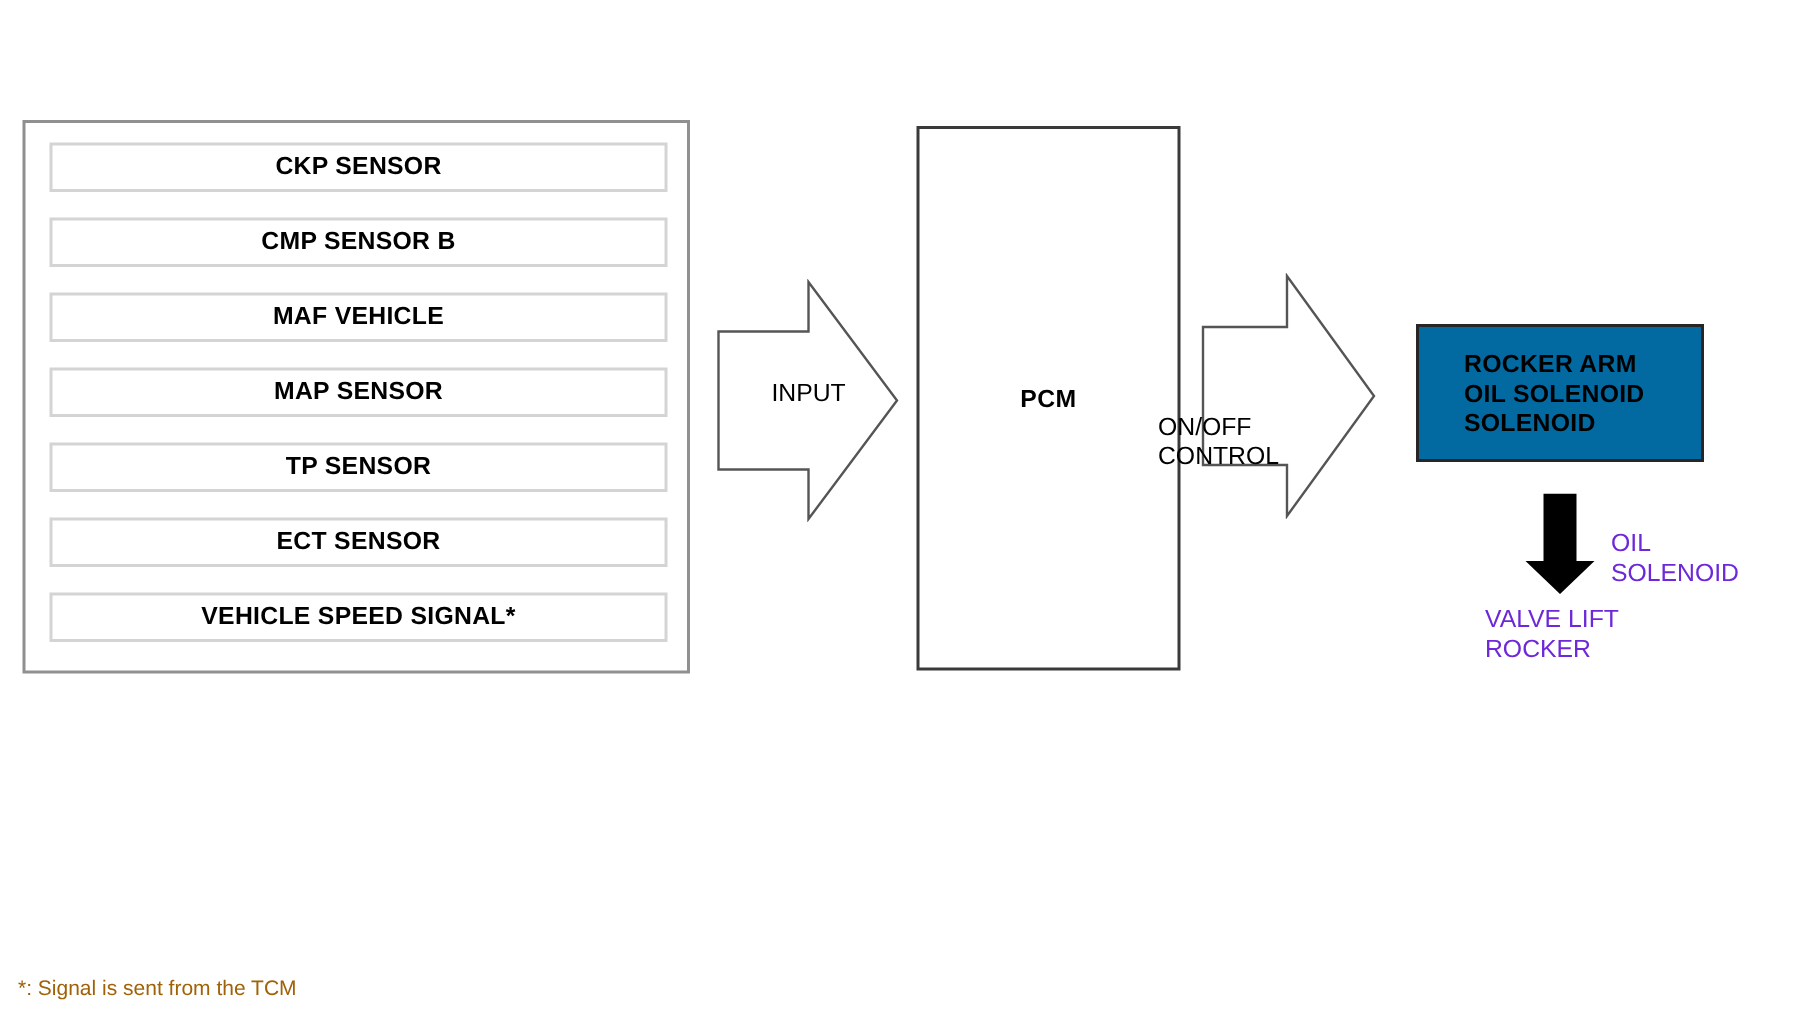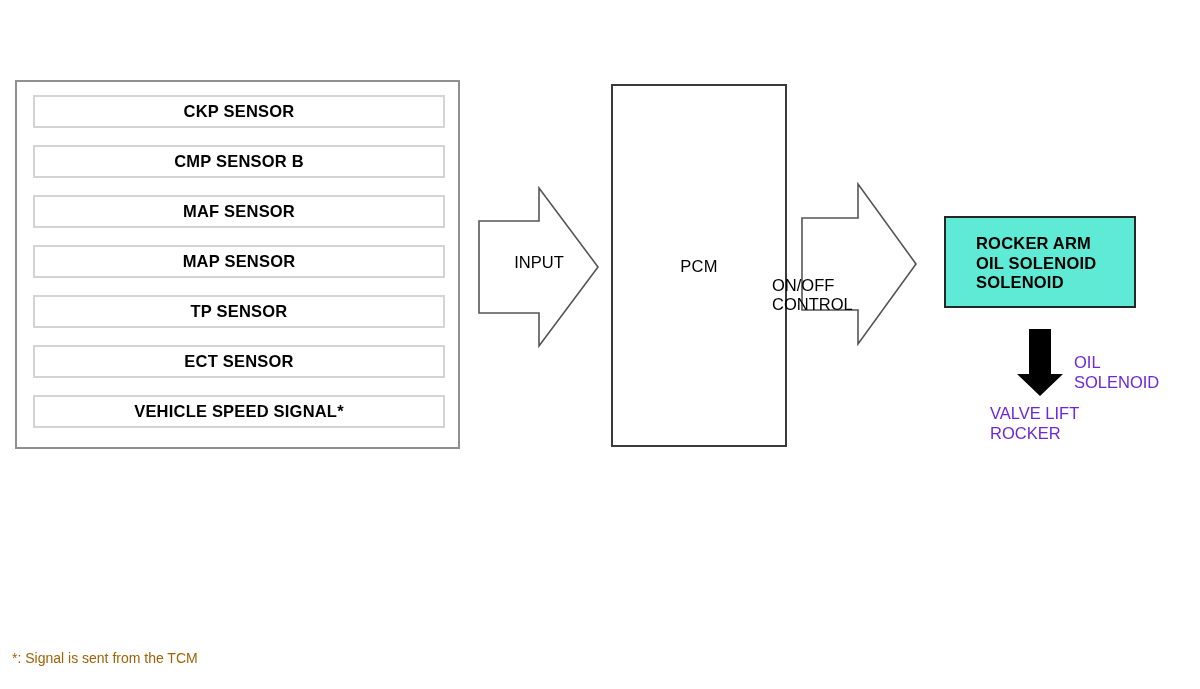--- a/index.html
+++ b/index.html
@@ -99,33 +99,33 @@
     border: 2px solid #3a3a3a;
     background: #ffffff;
   }
   .pcm-label {
     position: absolute;
     left: 0;
     right: 0;
     top: 171px;
     text-align: center;
     font-size: 16.5px;
-    font-weight: normal;
+    font-weight: bold;
     letter-spacing: 0.3px;
   }
 
   
   .solenoid-box {
     position: absolute;
     left: 944px;
     top: 216px;
     width: 192px;
     height: 92px;
     border: 2px solid #262626;
-    background: #5eead4;
+    background: #0369a1;
   }
   .solenoid-lines {
     position: absolute;
     left: 30px;
     top: 16px;
     font-size: 16.5px;
     font-weight: bold;
     line-height: 19.5px;
     letter-spacing: 0.2px;
     white-space: nowrap;
@@ -168,21 +168,21 @@
 
       <div class="sensor-item">
         <span class="sensor-item-label">CKP SENSOR</span>
       </div>
 
       <div class="sensor-item">
         <span class="sensor-item-label">CMP SENSOR B</span>
       </div>
 
       <div class="sensor-item">
-        <span class="sensor-item-label">MAF SENSOR</span>
+        <span class="sensor-item-label">MAF VEHICLE</span>
       </div>
 
       <div class="sensor-item">
         <span class="sensor-item-label">MAP SENSOR</span>
       </div>
 
       <div class="sensor-item">
         <span class="sensor-item-label">TP SENSOR</span>
       </div>
 

